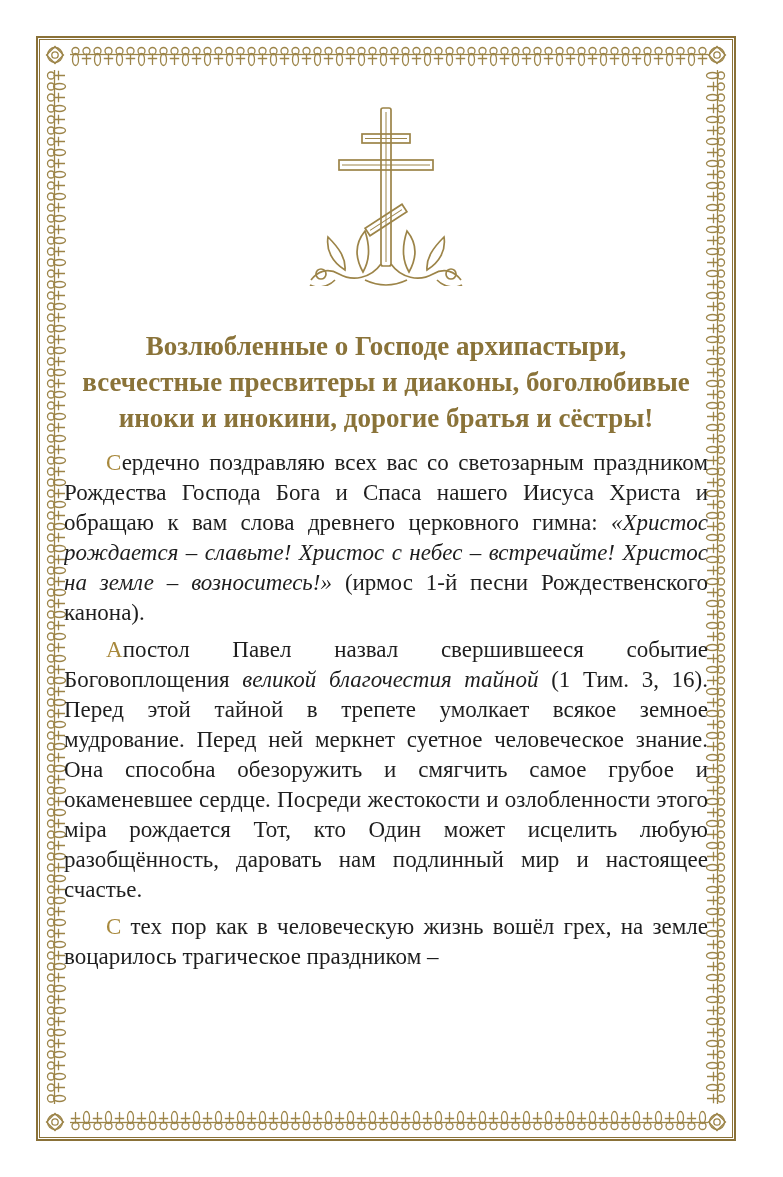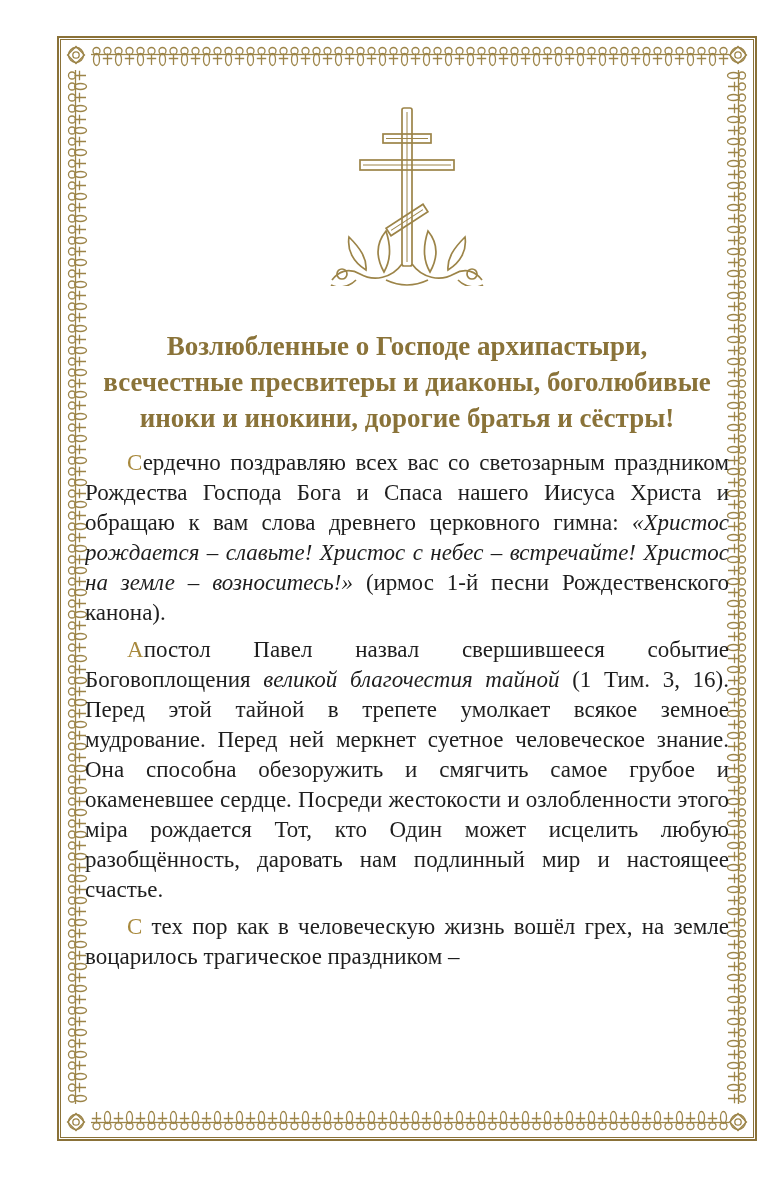--- a/index.html
+++ b/index.html
@@ -4,21 +4,21 @@
 <style>
   html,body{margin:0;padding:0;}
   body{
     width:783px;height:1177px;position:relative;overflow:hidden;
     background:var(--paper,#ffffff);
     font-family:"Liberation Serif","DejaVu Serif",serif;
     color:var(--ink,#1e1e1e);
   }
   .frame{
     position:absolute;left:36px;top:36px;width:700px;height:1105px;
-    box-sizing:border-box;border:2px solid var(--line,#8a7138);margin-left:21px;
+    box-sizing:border-box;border:2px solid var(--line,#8a7138);
   }
   .frame-inner-line{
     position:absolute;inset:1px;border:1px solid var(--line,#8a7138);
     pointer-events:none;
   }
   .orn-svg{
     position:absolute;left:2px;top:2px;width:692px;height:1097px;
     stroke:var(--orn,#9c8448);fill:none;stroke-width:1.3;
   }
   .content{

